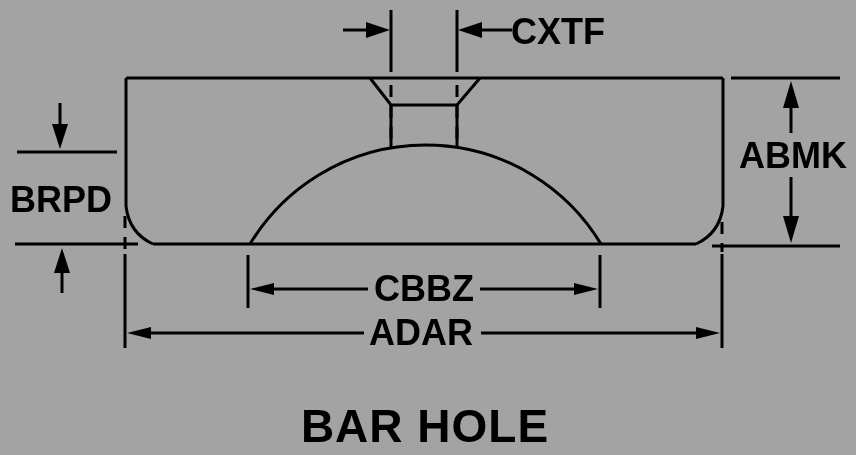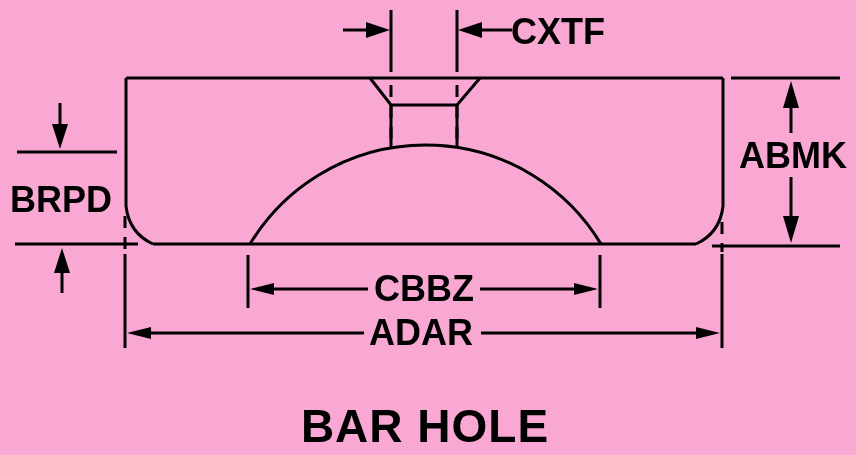--- a/index.html
+++ b/index.html
@@ -8,21 +8,21 @@
     background: #ffffff;
     width: 856px;
     height: 455px;
     overflow: hidden;
     font-family: "Liberation Sans", sans-serif;
   }
   .stage {
     position: relative;
     width: 856px;
     height: 455px;
-    background: #f9a8d4;
+    background: #a3a3a3;
   }
   svg { display: block; }
   .outline {
     fill: none;
     stroke: #000000;
     stroke-width: 3;
     stroke-linecap: butt;
   }
   .dimline {
     fill: none;

